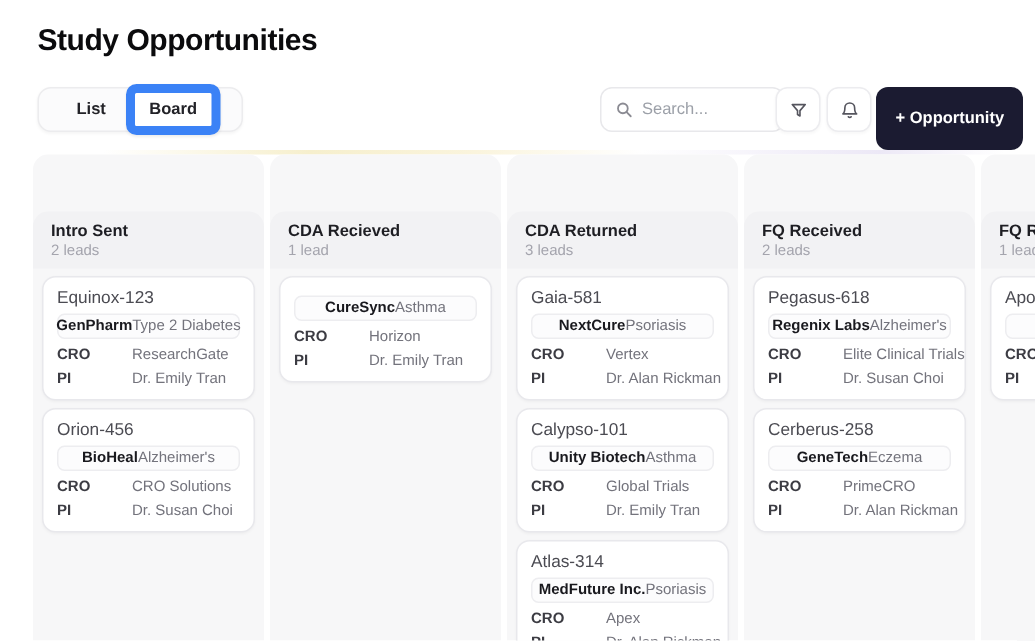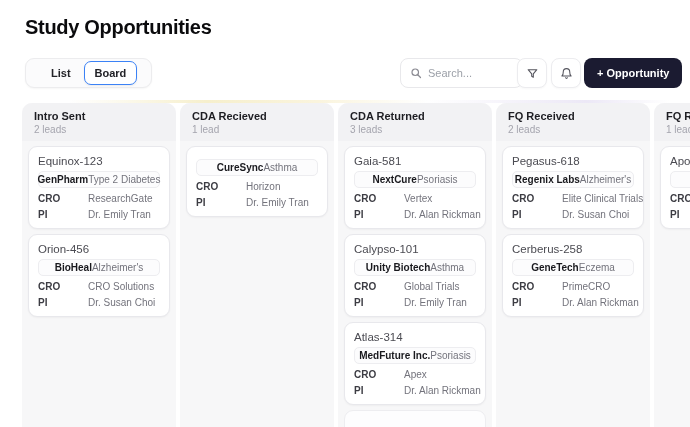--- a/index.html
+++ b/index.html
@@ -18,60 +18,60 @@
   .view-toggle {
     position: absolute; left: 25px; top: 58px; height: 30px;
     display: flex; align-items: center; gap: 2px;
     background: #fbfbfc; border: 1px solid #ececee; border-radius: 9px;
     padding: 14px; box-shadow: 0 1px 2px rgba(0,0,0,0.04);
   }
   .seg {
     font-size: 11px; font-weight: 700; color: #222227;
     padding: 5px 10px; border-radius: 7px; cursor: pointer; background: transparent; border: 1px solid transparent;
   }
-  .seg.active { background: #ffffff; border: 1px solid #3b82f6; box-shadow: 0 1px 2px rgba(0,0,0,0.07); }
+  .seg.active { background: #ffffff; border: 6px solid #3b82f6; box-shadow: 0 1px 2px rgba(0,0,0,0.07); }
   
   .search-box {
     position: absolute; left: 400px; top: 58px; width: 123px; height: 30px;
     border: 1px solid #e8e8eb; border-radius: 8px; background: #fff;
     display: flex; align-items: center; gap: 6px; padding: 0 9px;
   }
   .search-box input {
     border: none; outline: none; background: transparent; width: 100%;
     font-size: 11px; color: #52525b; font-family: inherit;
   }
   .search-box input::placeholder { color: #9ca0a8; }
   .icon-btn {
     position: absolute; top: 58px; width: 30px; height: 30px;
     border: 1px solid #ececef; border-radius: 8px; background: #fff;
     display: flex; align-items: center; justify-content: center;
     box-shadow: 0 1px 2px rgba(0,0,0,0.03); cursor: pointer;
   }
   .filter-pos { left: 517px; }
   .bell-pos  { left: 551px; }
   .primary-btn {
-    position: absolute; left: 584px; top: 58px; height: 30px; padding: 0 13px;
+    position: absolute; left: 584px; top: 58px; height: 42px; padding: 0 13px;
     background: #1b1b31; color: #ffffff; font-size: 11px; font-weight: 600;
     border: none; border-radius: 8px; font-family: inherit; cursor: pointer;
   }
   .top-gradient {
     position: absolute; left: 0; top: 100px; width: 690px; height: 3px;
     background: linear-gradient(90deg,#ffffff 0%,#ffffff 10%,#f6efcd 30%,#faf4dd 46%,#ffffff 62%,#ece8f6 85%,#ffffff 97%);
   }
   
   .board {
     position: absolute; left: 22px; top: 103px; height: 324px;
     display: flex; gap: 4px; align-items: stretch;
   }
   .column {
     flex: 0 0 154px; width: 154px;
     background: #f7f7f8; border-radius: 10px 10px 0 0;
     display: flex; flex-direction: column;
   }
-  .col-header { padding: 7px 12px 6px; background: #f2f2f4; border-radius: 10px 10px 0 0; }
+  .col-header { padding: 7px 12px 6px; background: #f2f2f4; border-radius: 10px 10px 0 0; margin-top: 38px; }
   .col-title { font-size: 11px; font-weight: 700; color: #1e1e23; white-space: nowrap; }
   .col-count { font-size: 10px; color: #a4a4ad; margin-top: 2px; white-space: nowrap; }
   .col-cards { padding: 5px 6px; display: flex; flex-direction: column; gap: 5px; }
   .card {
     background: #ffffff; border: 1px solid #e8e8ec; border-radius: 9px;
     padding: 8px 9px; box-shadow: 0 1px 2px rgba(16,16,24,0.04); cursor: pointer;
   }
   .card-title { font-size: 11.5px; color: #4b4b52; white-space: nowrap; overflow: hidden; }
   .tag-bar {
     margin-top: 4px; display: flex; justify-content: center; align-items: center;

